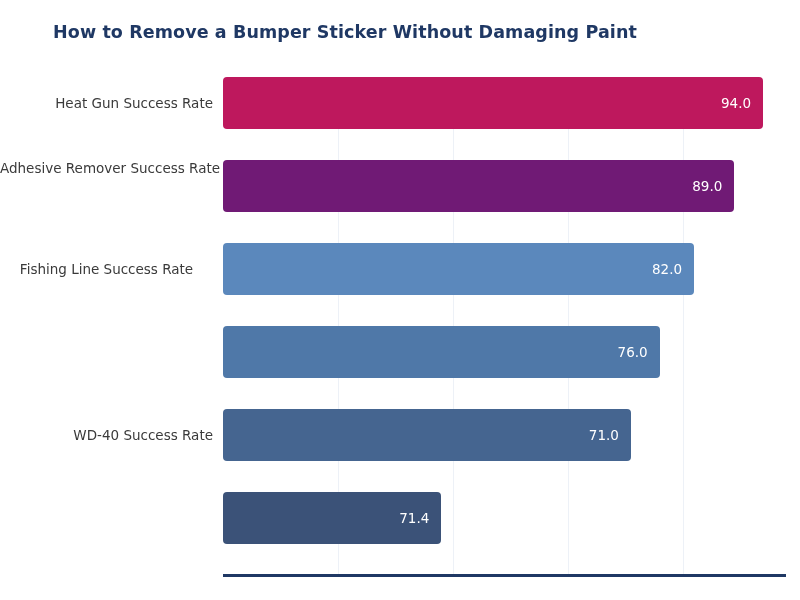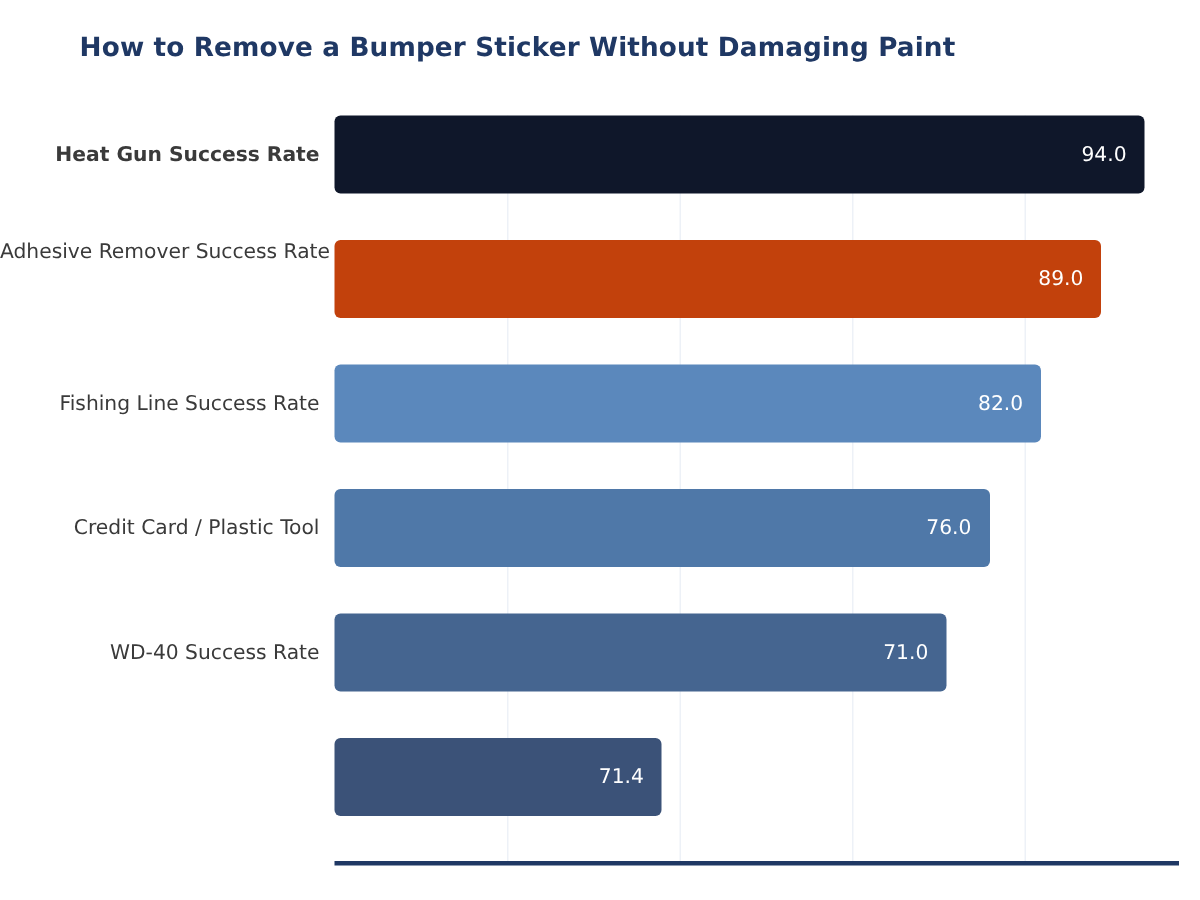--- a/index.html
+++ b/index.html
@@ -123,44 +123,43 @@
   }
 </style>
 </head>
 <body>
 
 <div class="figure">
 
   <div class="chart-title">How to Remove a Bumper Sticker Without Damaging Paint</div>
 
   <div class="ylabels">
-    <div class="ylabel" style="top:0px;font-weight:bold;">Heat Gun Success Rate</div>
+    <div class="ylabel" style="top:0px;">Heat Gun Success Rate</div>
     <div class="ylabel" style="top:65px;padding-left:15px;">Adhesive Remover Success Rate</div>
-    <div class="ylabel" style="top:166px;">Fishing Line Success Rate</div>
-    <div class="ylabel" style="top:249px;">Credit Card / Plastic Tool</div>
+    <div class="ylabel" style="top:166px;text-align:center;">Fishing Line Success Rate</div>
     <div class="ylabel" style="top:332px;">WD-40 Success Rate</div>
   </div>
 
   <div class="plot-area">
 
     <div class="gridlines">
       <div class="gridline" style="left: 114.898px;"></div>
       <div class="gridline" style="left: 229.796px;"></div>
       <div class="gridline" style="left: 344.694px;"></div>
       <div class="gridline" style="left: 459.592px;"></div>
     </div>
 
     <div class="bars-layer">
       <div class="bar-row" style="top:0px;">
-        <div class="bar" style="width: 540.02px; background: #0f172a;">
+        <div class="bar" style="width: 540.02px; background: #be185d;">
           <span class="bar-value">94.0</span>
         </div>
       </div>
       <div class="bar-row" style="top:83px;">
-        <div class="bar" style="width: 511.296px; background: #c2410c;">
+        <div class="bar" style="width: 511.296px; background: #701a75;">
           <span class="bar-value">89.0</span>
         </div>
       </div>
       <div class="bar-row" style="top:166px;">
         <div class="bar" style="width: 471.082px; background: rgb(91, 136, 188); padding-left: 32px;">
           <span class="bar-value">82.0</span>
         </div>
       </div>
       <div class="bar-row" style="top:249px;">
         <div class="bar" style="width: 436.612px; background: rgb(79, 120, 168);">

